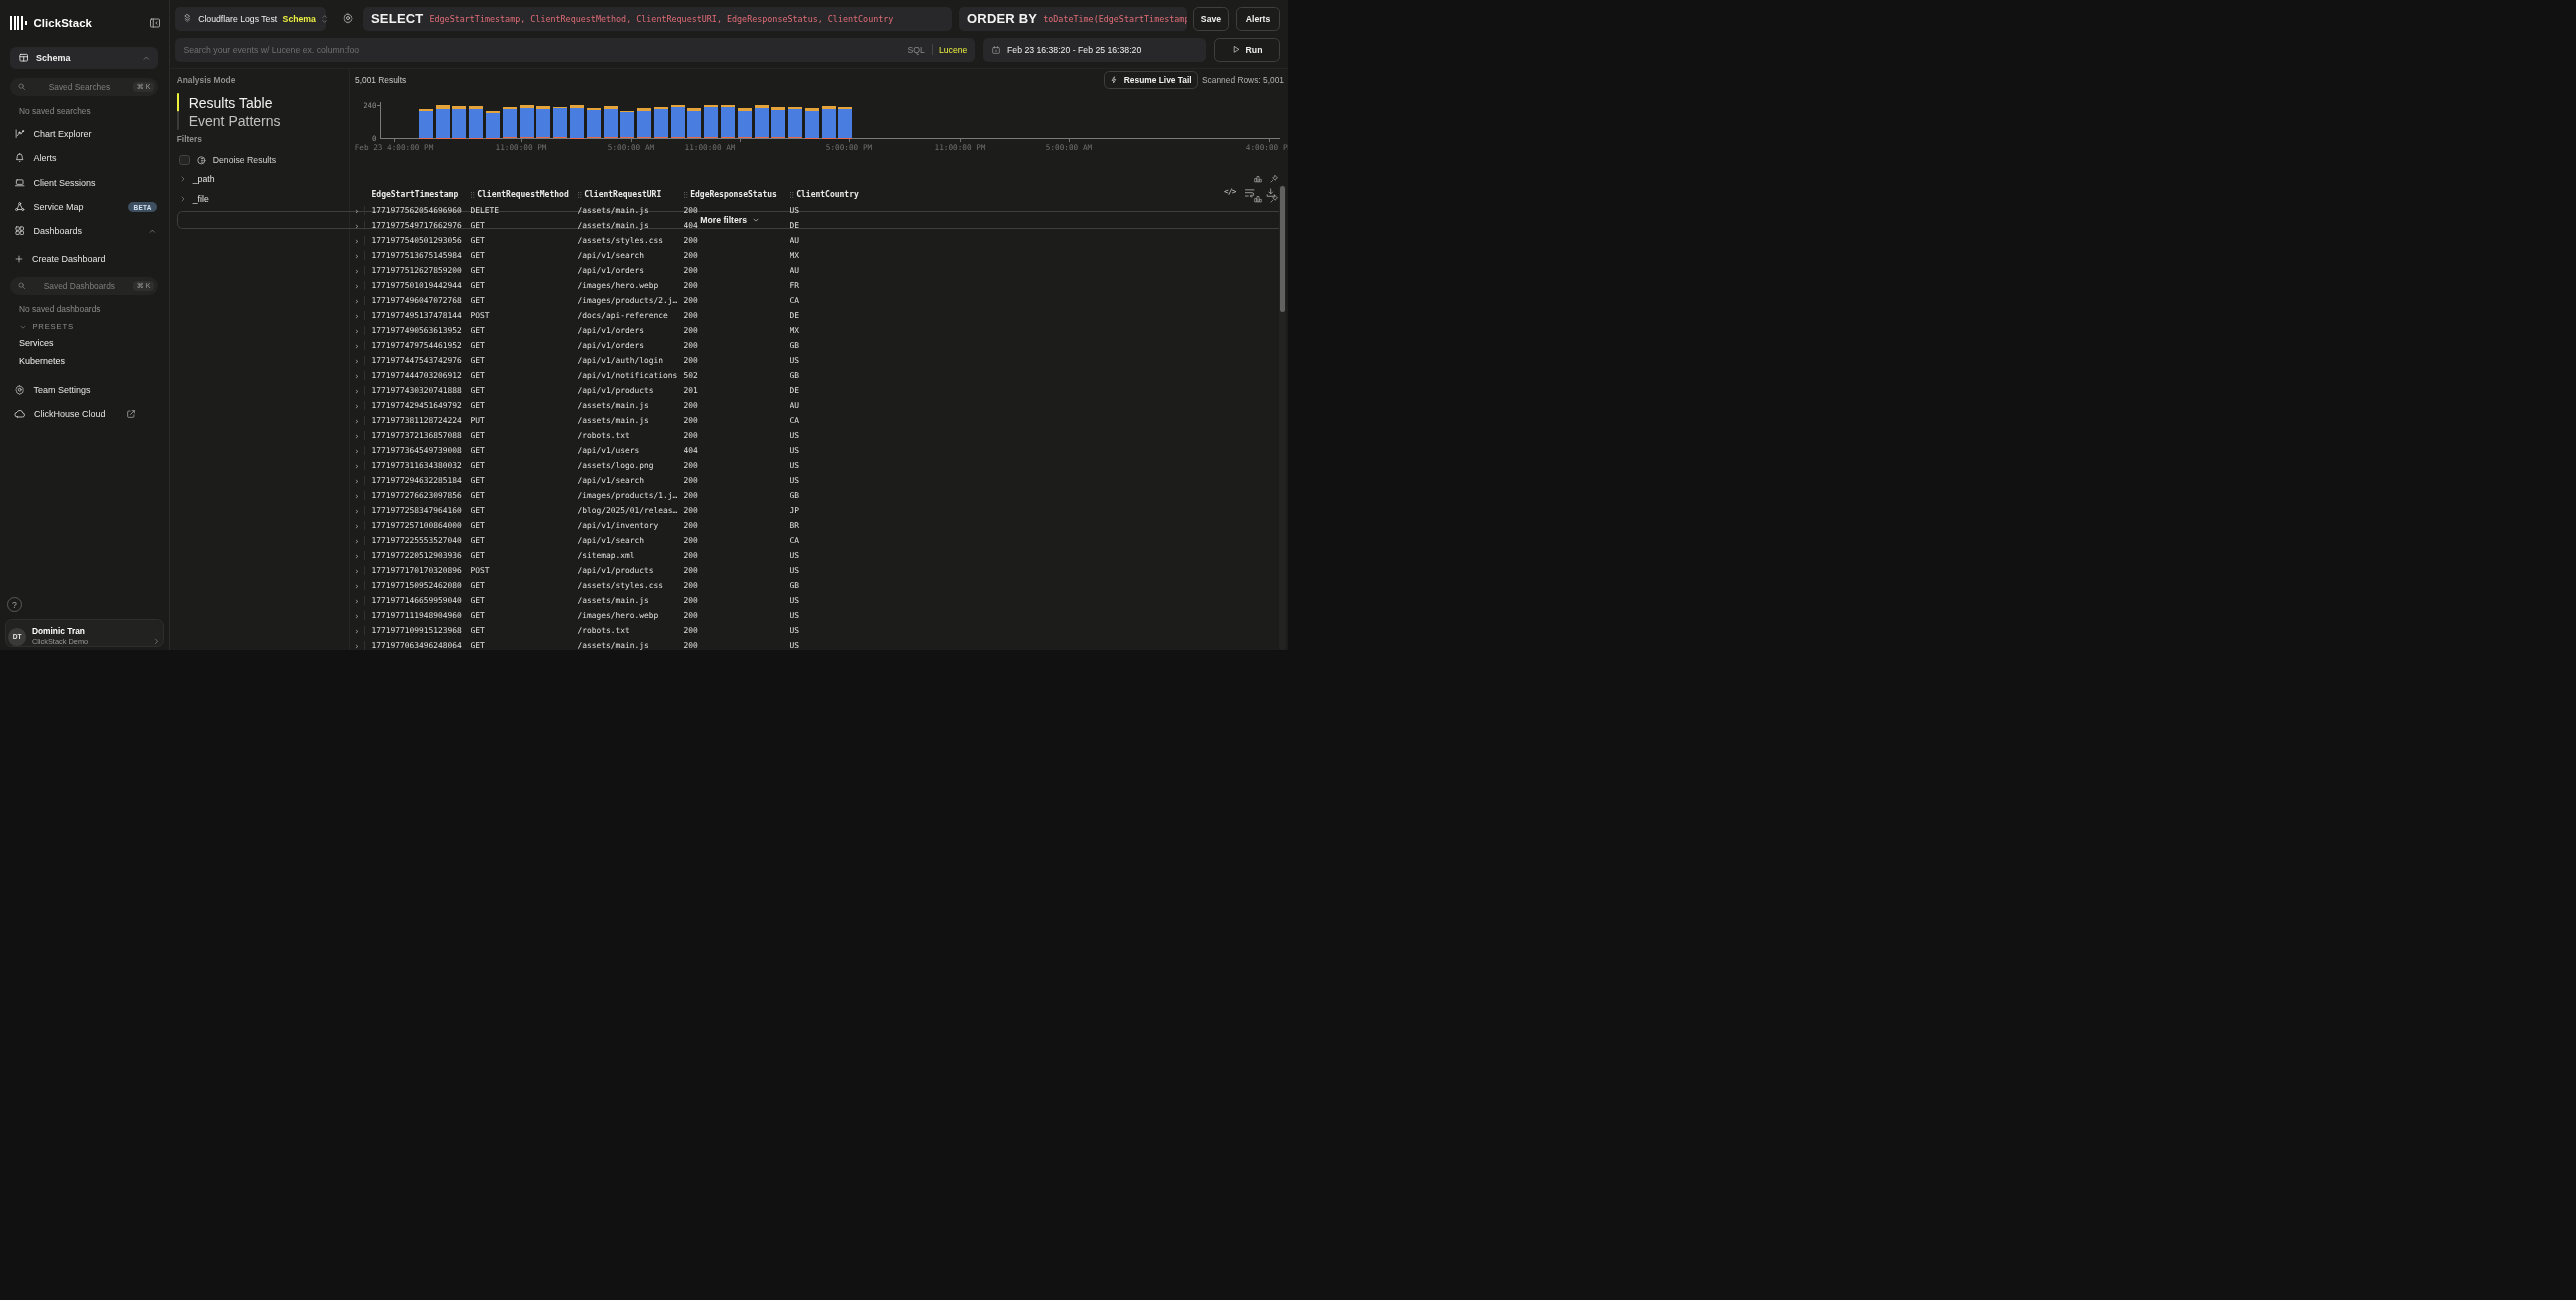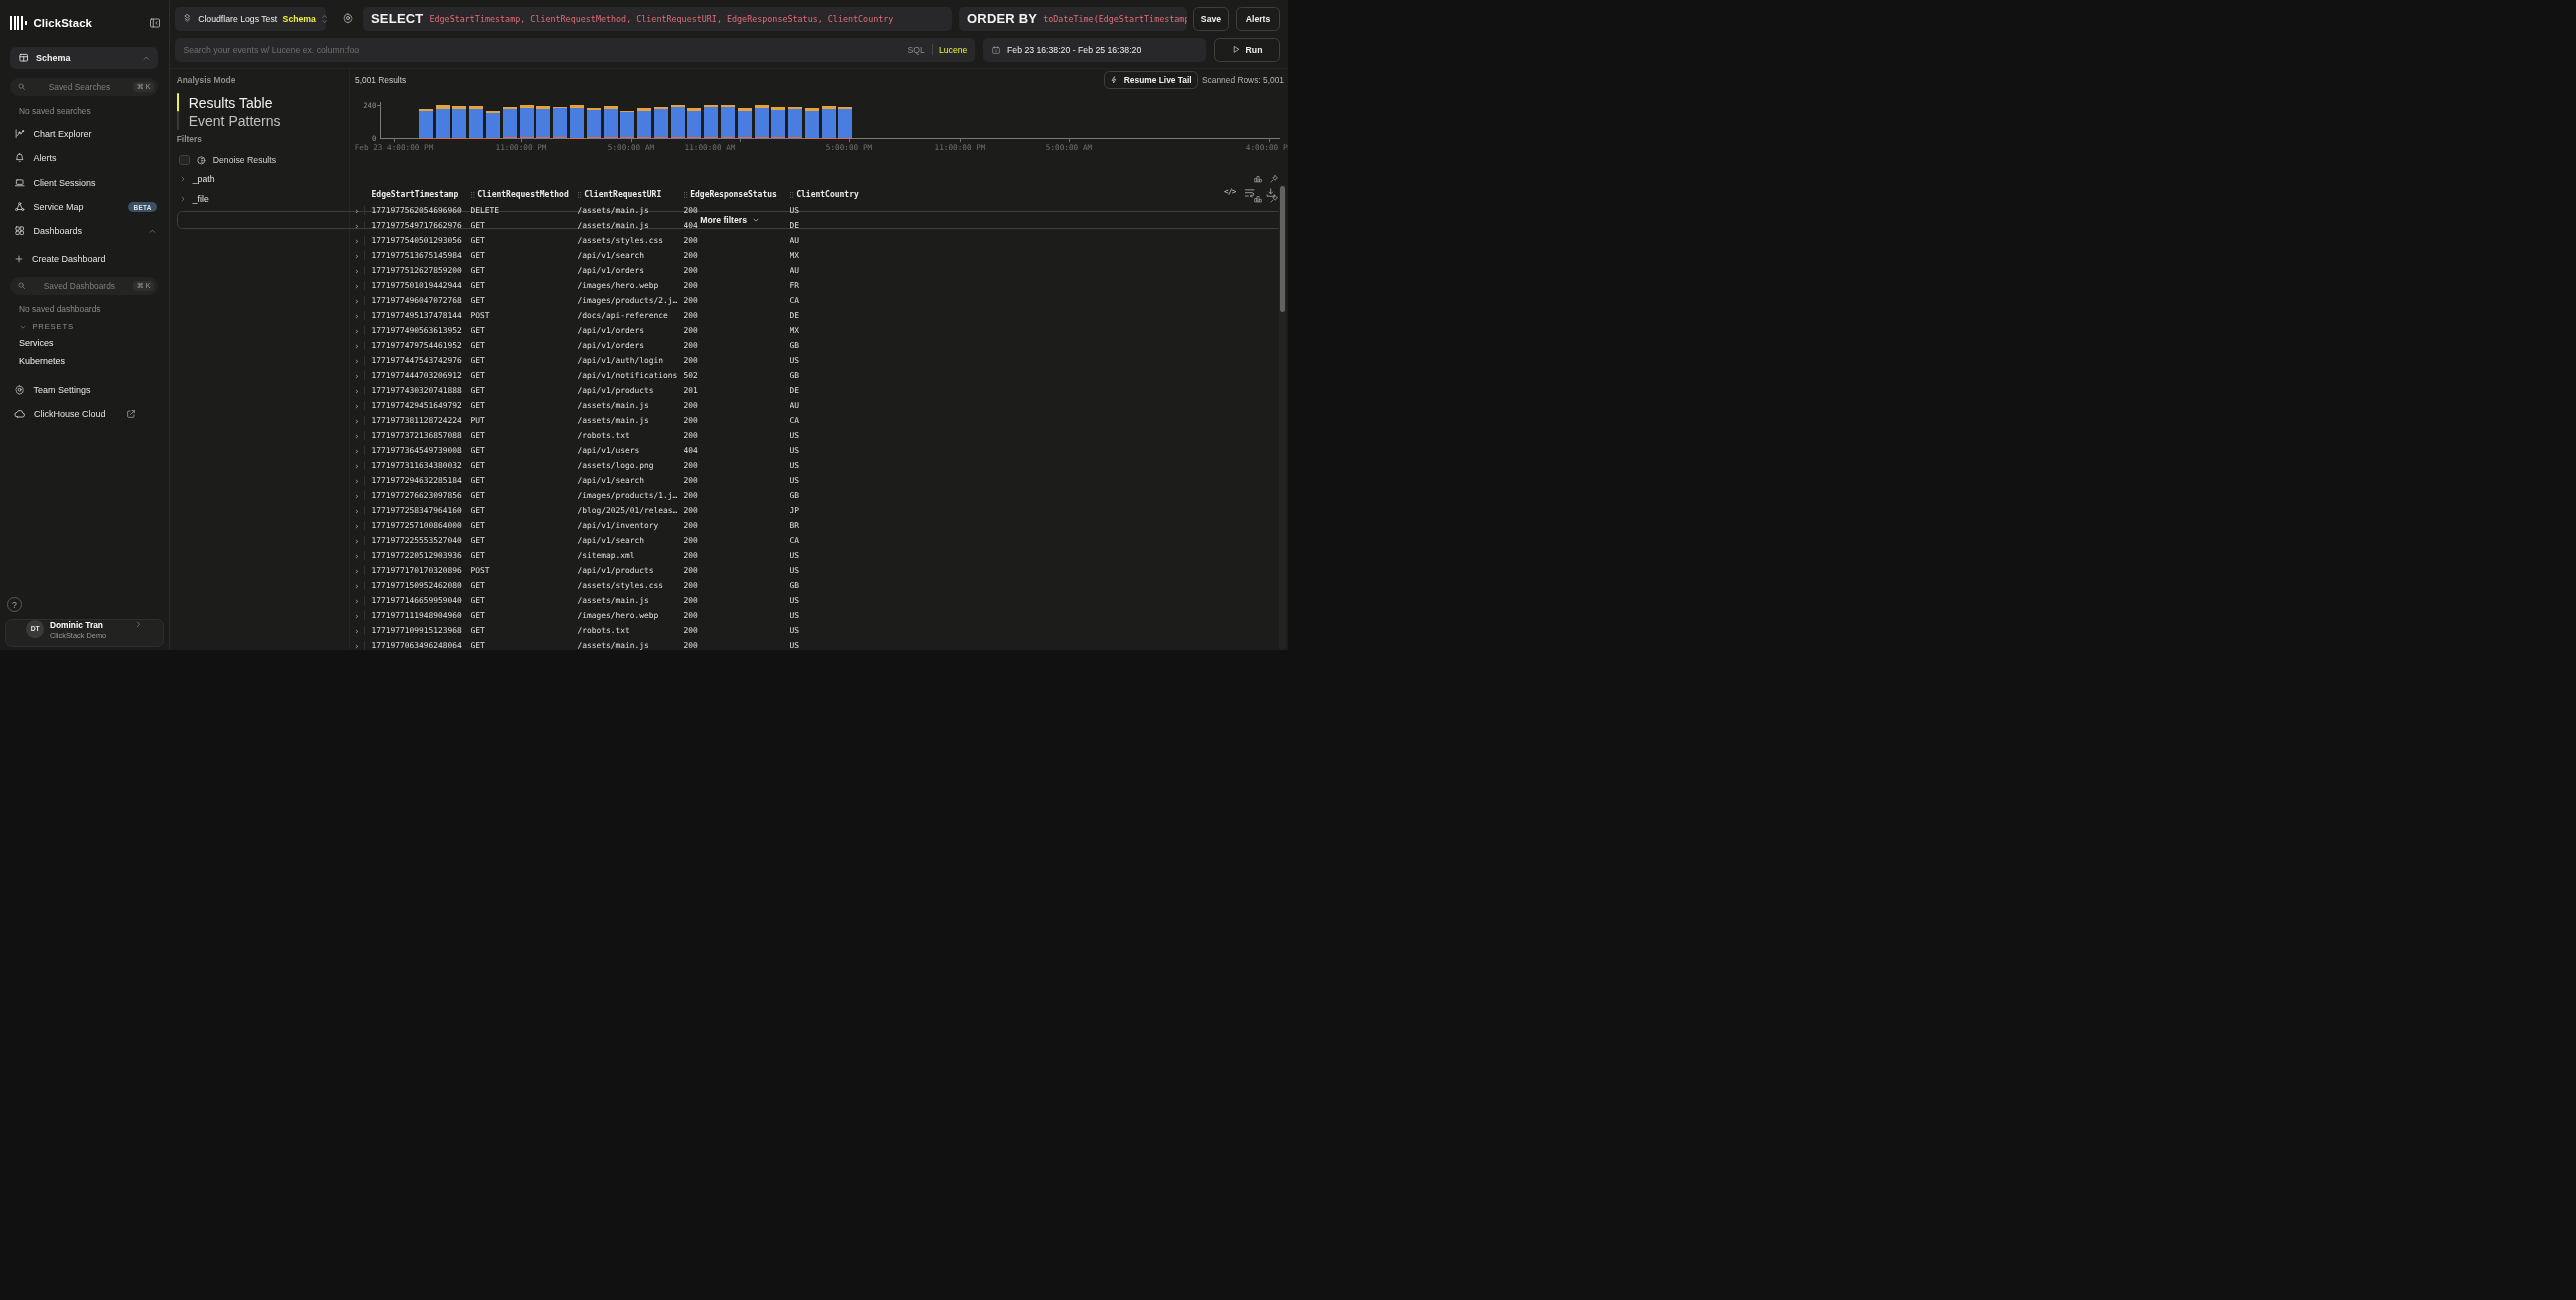--- a/index.html
+++ b/index.html
@@ -32,21 +32,21 @@
 
   .nav-item { position:absolute; left:10px; right:8px; height:20px; display:flex; align-items:center; gap:8px; padding:0 4px; color:#e4e4e2; font-size:9px; cursor:pointer; }
   .nav-item .ic { color:#d6d6d4; }
   .beta { margin-left:auto; background:#3d4f60; color:#d4e4f2; font-size:6.4px; font-weight:bold; letter-spacing:0.3px; border-radius:6px; padding:1.7px 5.4px; }
   .nav-item .chev { margin-left:auto; color:#9a9a98; }
 
   .presets-hdr { position:absolute; left:19px; display:flex; align-items:center; gap:5.4px; color:#8f8f8d; font-size:7.7px; letter-spacing:0.8px; cursor:pointer; }
   .preset-item { position:absolute; left:19px; color:#f0f0ee; font-size:9px; cursor:pointer; }
 
   .help-btn { position:absolute; left:6.7px; top:597px; width:15.4px; height:15.4px; border:0.9px solid #5a5a58; border-radius:50%; color:#aaaaa8; font-size:8.7px; display:flex; align-items:center; justify-content:center; cursor:pointer; }
-  .user-card { position:absolute; left:5.4px; right:5.4px; top:619px; height:27.5px; border:0.7px solid #2e2e2c; background:#222220; border-radius:6.7px; display:flex; align-items:flex-start; padding:0 20px; gap:6px; cursor:pointer; }
+  .user-card { position:absolute; left:5.4px; right:5.4px; top:619px; height:27.5px; border:0.7px solid #2e2e2c; background:#222220; border-radius:6.7px; display:flex; align-items:flex-end; padding:0 2px; gap:6px; cursor:pointer; }
   .avatar { width:17.5px; height:17.5px; border-radius:50%; background:#3a3a38; color:#e6e6e4; font-size:6.7px; font-weight:bold; display:flex; align-items:center; justify-content:center; }
   .user-name { font-size:8.4px; font-weight:bold; color:#fff; line-height:1.25; }
   .user-org { font-size:7.4px; color:#9a9a98; }
   .user-card .chev { margin-left:auto; color:#9a9a98; }
 
   
   .main { position:absolute; left:170px; top:0; right:0; bottom:0; }
   .hline { position:absolute; left:0; right:0; top:68px; height:0.7px; background:#252523; }
   .vline { position:absolute; left:179px; top:68px; bottom:0; width:0.7px; background:#252523; }
 

